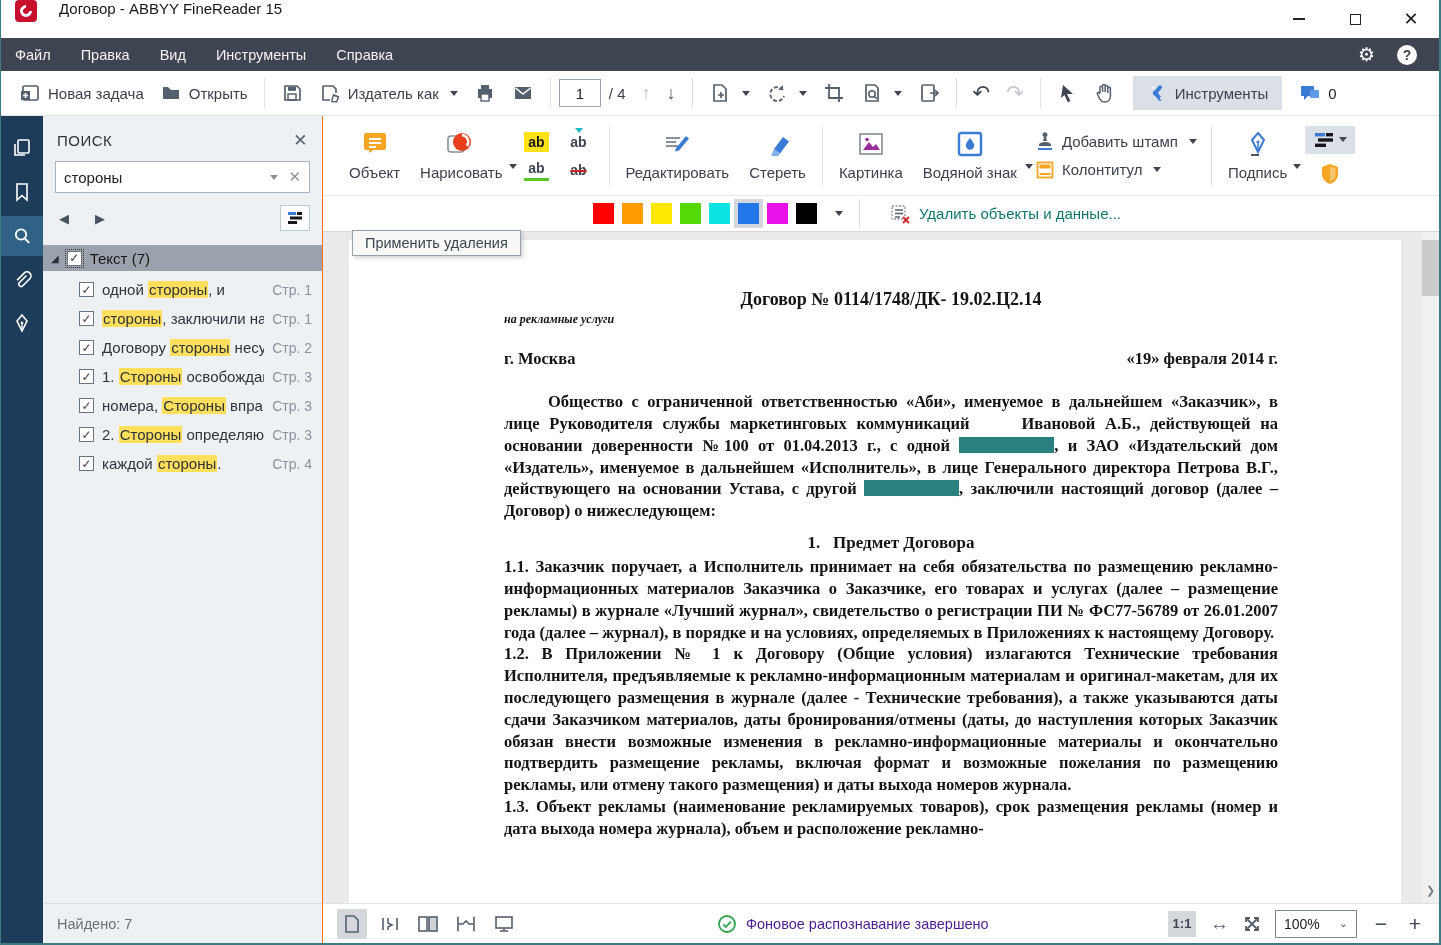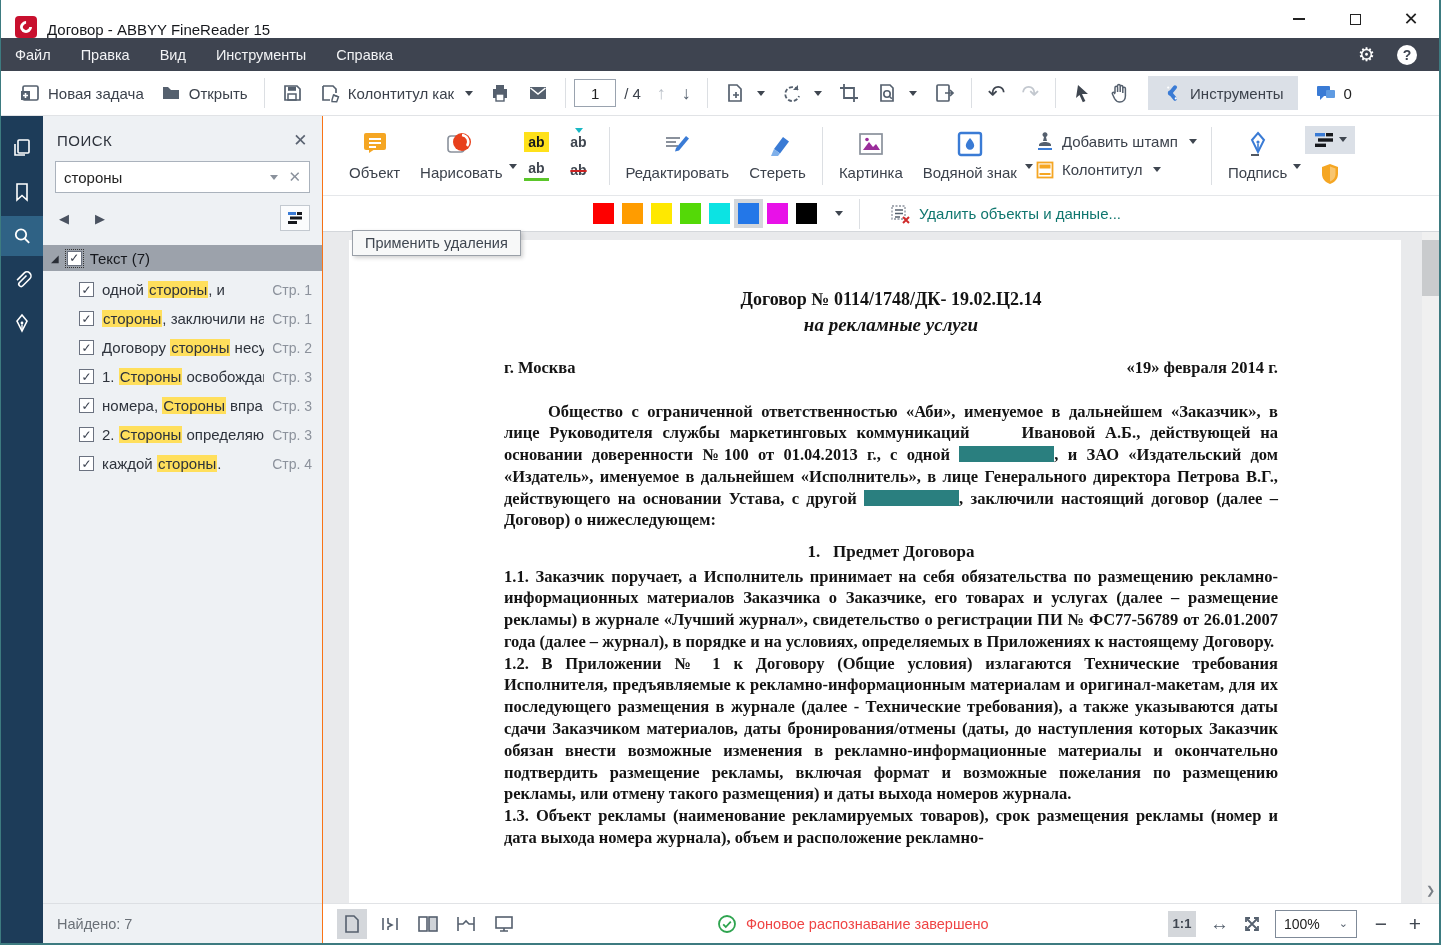--- a/index.html
+++ b/index.html
@@ -1,21 +1,21 @@
 <!DOCTYPE html>
 <html><head>
 <meta charset="utf-8">
 <style>
   *{margin:0;padding:0;box-sizing:border-box;}
   html,body{width:1441px;height:945px;overflow:hidden;}
   body{font-family:"Liberation Sans",sans-serif;background:#fff;border-right:2px solid #3d7b80;border-bottom:2px solid #3d7b80;border-left:1px solid #3d7b80;}
   .app{display:flex;flex-direction:column;height:100%;}
 
   
-  .titlebar{height:38px;background:#fff;display:flex;align-items:flex-end;padding-left:14px;flex:none;}
+  .titlebar{height:38px;background:#fff;display:flex;align-items:flex-start;padding-left:14px;flex:none;gap:12px;}
   .applogo{width:22px;height:22px;background:#c8102e;border-radius:4px;display:flex;align-items:center;justify-content:center;margin-right:10px;}
   .applogo span{width:12px;height:12px;border:3px solid #fff;border-right-color:transparent;border-radius:50%;display:block;transform:rotate(-45deg);}
   .wintitle{font-size:15px;color:#16181d;}
   .wincontrols{margin-left:auto;display:flex;height:38px;}
   .winbtn{width:56px;display:flex;align-items:center;justify-content:center;color:#222;font-size:15px;cursor:default;}
   .winbtn .min{width:12px;height:1.5px;background:#222;display:block;}
   .winbtn .max{width:11px;height:11px;border:1.5px solid #222;display:block;}
   .winbtn .cls{font-size:18px;line-height:1;}
 
   
@@ -88,38 +88,38 @@
   .swatch{width:21px;height:21px;margin:0 4px;flex:none;}
   .swatchwrap{width:29px;height:29px;display:flex;align-items:center;justify-content:center;}
   .swatchwrap.sel{background:#d4d7db;}
   .delobj{display:flex;align-items:center;gap:7px;font-size:15px;color:#0f766e;margin-left:14px;}
 
   
   .docwrap{flex:1;background:#e9eaec;position:relative;min-height:0;display:flex;}
   .page{background:#fff;margin:8px 21px 0 26px;flex:1;padding:48px 123px 0 155px;overflow:hidden;
         font-family:"Liberation Serif",serif;font-weight:700;font-size:16.5px;line-height:1.32;color:#141414;}
   .doc-title{text-align:center;font-size:18px;}
-  .doc-sub{text-align:center;font-style:italic;font-size:19px;margin-bottom:20px;}
+  .doc-sub{font-style:italic;font-size:12px;margin-bottom:20px;}
   .doc-cityrow{display:flex;justify-content:space-between;margin-bottom:22px;}
   .page p{text-align:justify;}
   .indent{text-indent:44px;}
   .redact{display:inline-block;width:95px;height:16px;background:#2a7f7f;vertical-align:baseline;margin-bottom:-2px;}
   .doc-h1{text-align:center;margin:10px 0 2px 0;font-size:17px;}
   .gapspan{display:inline-block;width:52px;}
 
   
   .vscroll{width:17px;background:#f0f0f0;flex:none;position:relative;}
   .vthumb{position:absolute;top:8px;left:0;width:17px;height:56px;background:#c9cbcd;}
   .vchev{position:absolute;bottom:6px;left:0;width:17px;text-align:center;color:#7a7f86;font-size:11px;}
 
   
   .statusbar{height:40px;background:#fff;border-top:1px solid #e1e3e6;display:flex;align-items:center;padding:0 14px 0 14px;flex:none;color:#3f4650;}
   .viewbtn{width:30px;height:30px;display:flex;align-items:center;justify-content:center;margin-right:8px;}
   .viewbtn.sel{background:#d4d7db;}
-  .recog{display:flex;align-items:center;gap:9px;margin-left:190px;font-size:14.5px;color:#ef4444;}
+  .recog{display:flex;align-items:center;gap:9px;margin-left:190px;font-size:14.5px;color:#4c1d95;}
   .zoomctl{margin-left:auto;display:flex;align-items:center;gap:14px;}
   .ratio{width:28px;height:26px;background:#d4d7db;display:flex;align-items:center;justify-content:center;font-size:13px;font-weight:bold;}
   .fitw{font-size:19px;color:#55606e;}
   .zoomsel{width:82px;height:28px;border:1px solid #7f8a98;display:flex;align-items:center;justify-content:space-between;padding:0 8px;font-size:14px;color:#222;background:#fff;}
   .zminus,.zplus{font-size:21px;color:#3f4650;width:20px;text-align:center;}
 
   
   .tooltip{position:absolute;left:352px;top:230px;background:#f7f8f8;border:1px solid #9aa0a8;box-shadow:2px 2px 4px rgba(0,0,0,.18);padding:4px 12px;font-size:14.5px;color:#3f4650;z-index:50;white-space:nowrap;}
 
   svg.ic{display:block;}
@@ -183,21 +183,21 @@
           <rect x="7" y="12" width="8" height="6" fill="none" stroke="#55606e" stroke-width="1.5"></rect>
         </svg>
     </div>
     <div class="tbtn">
       <svg class="ic" width="22" height="22" viewBox="0 0 22 22">
           <path d="M4 4h10l3 3v4" fill="none" stroke="#55606e" stroke-width="1.7"></path>
           <path d="M4 4v14h7" fill="none" stroke="#55606e" stroke-width="1.7"></path>
           <path d="M13 18l1.5-5 5 1.8-1.8 5-4.7-.3z" fill="none" stroke="#55606e" stroke-width="1.4"></path>
           <path d="M14.5 13l5 1.8" stroke="#55606e" stroke-width="1.4"></path>
         </svg>
-      <span>Колонтитул как</span>
+      <span>Издатель как</span>
       <span class="caret"></span>
     </div>
     <div class="tbtn">
       <svg class="ic" width="22" height="22" viewBox="0 0 22 22">
           <rect x="4" y="7" width="14" height="9" fill="#55606e"></rect>
           <rect x="7" y="3" width="8" height="4" fill="#55606e"></rect>
           <rect x="7" y="12" width="8" height="7" fill="#fff" stroke="#55606e" stroke-width="1.4"></rect>
         </svg>
     </div>
     <div class="tbtn">

